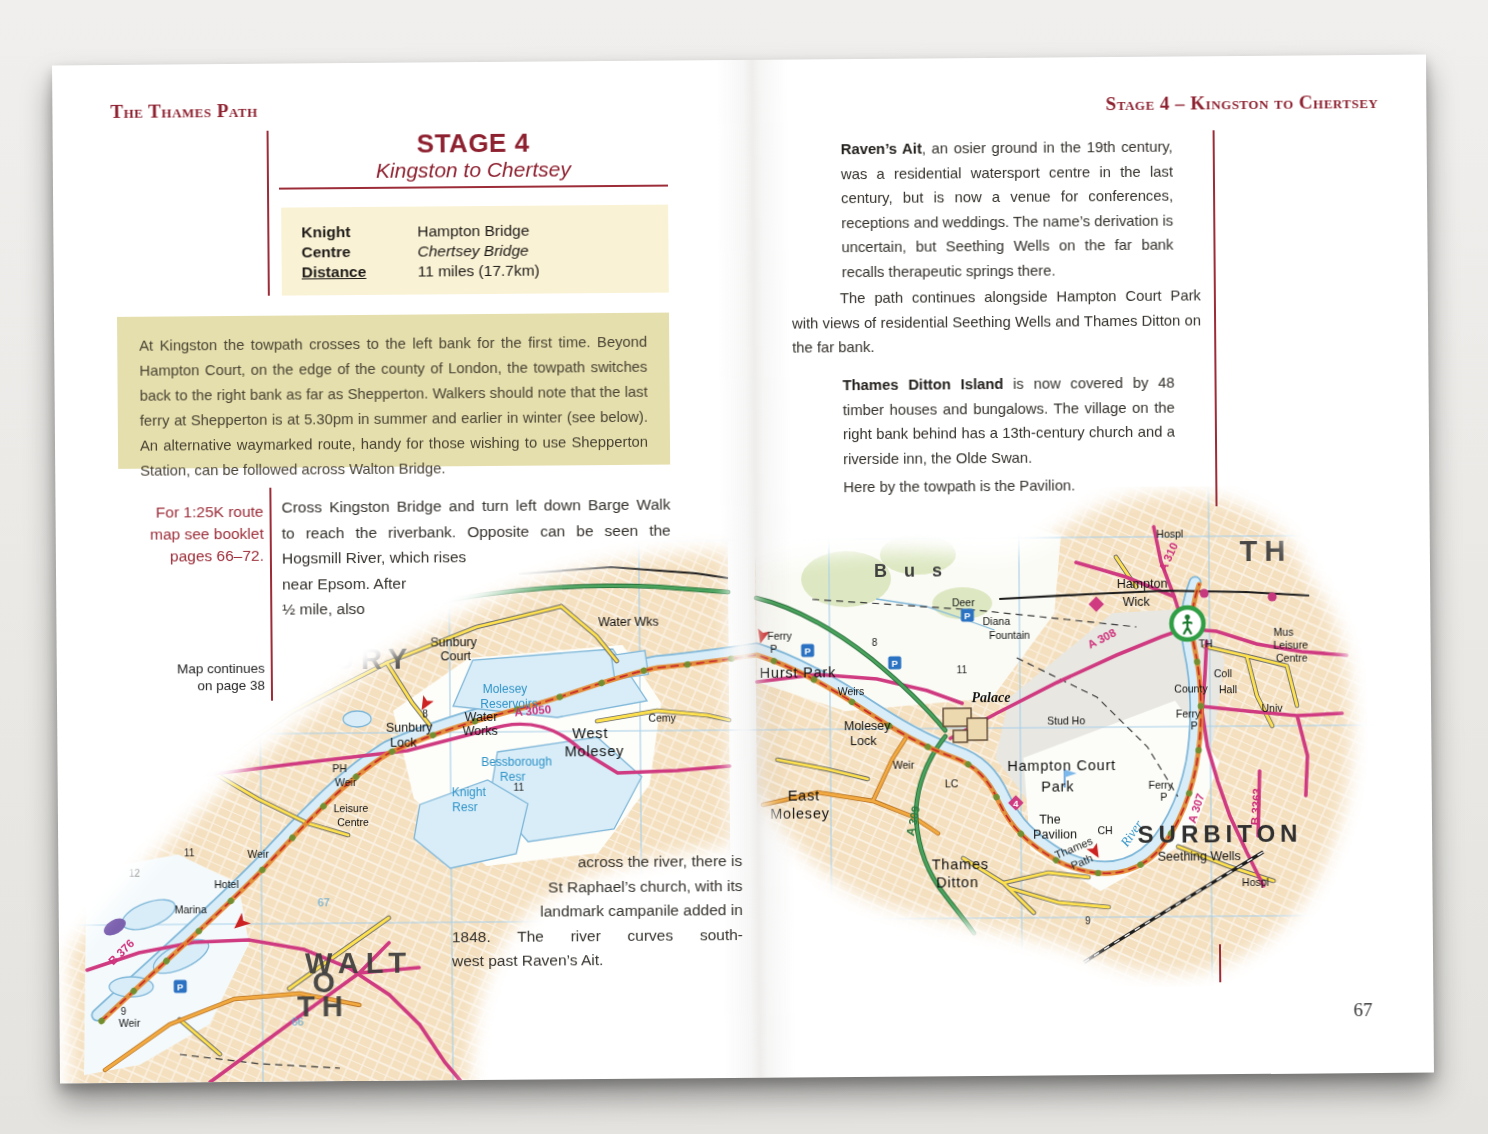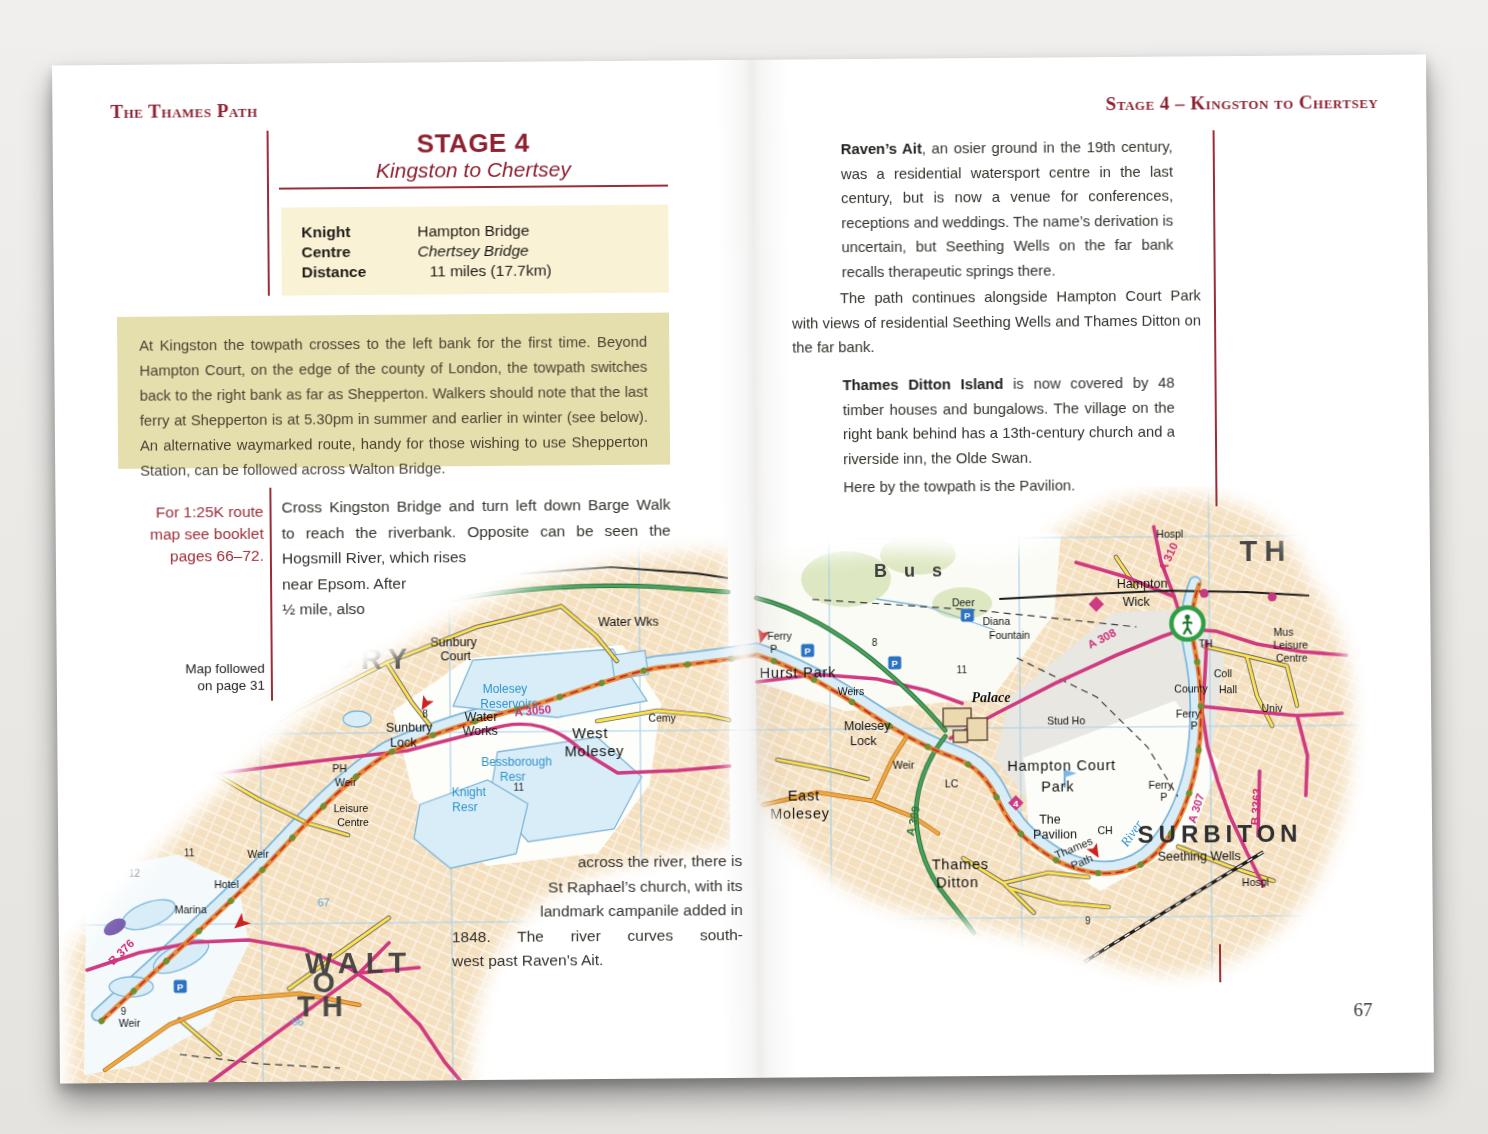--- a/index.html
+++ b/index.html
@@ -336,23 +336,23 @@
 
   <div class="infobox" style="left:228px;top:144px;width:387px;height:88px;">
     <div class="inforow" style="left:20px;top:16px;">
       <b>Knight</b>
       <span class="abs" style="left:116px;top:0;white-space:nowrap;">Hampton Bridge</span>
     </div>
     <div class="inforow" style="left:20px;top:36px;">
       <b>Centre</b>
       <span class="abs" style="left:116px;top:0;white-space:nowrap;font-style:italic;">Chertsey Bridge</span>
     </div>
-    <div class="inforow" style="left:20px;top:56px;">
+    <div class="inforow" style="left:20px;top:56px;text-decoration:underline;">
       <b>Distance</b>
-      <span class="abs" style="left:116px;top:0;white-space:nowrap;margin-left:12px;">11 miles (17.7km)</span>
+      <span class="abs" style="left:116px;top:0;white-space:nowrap;">11 miles (17.7km)</span>
     </div>
   </div>
 
   <div class="introbox" style="left:63px;top:252px;width:552px;height:152px;">At Kingston the towpath crosses to the left bank for the first time. Beyond Hampton Court, on the edge of the county of London, the towpath switches back to the right bank as far as Shepperton. Walkers should note that the last ferry at Shepperton is at 5.30pm in summer and earlier in winter (see below). An alternative waymarked route, handy for those wishing to use Shepperton Station, can be followed across Walton Bridge.</div>
 
   <div class="sidenote" style="left:70px;top:437px;width:138px;">
     <div>For 1:25K route</div>
     <div>map see booklet</div>
     <div>pages 66–72.</div>
   </div>
@@ -361,22 +361,22 @@
 
   <div class="abs" style="left:226px;top:431px;width:389px;">
     <div class="bodyline bl-just">Cross Kingston Bridge and turn left down Barge Walk</div>
     <div class="bodyline bl-just">to reach the riverbank. Opposite can be seen the</div>
     <div class="bodyline">Hogsmill River, which rises</div>
     <div class="bodyline">near Epsom. After</div>
     <div class="bodyline">½ mile, also</div>
   </div>
 
   <div class="mapnote" style="left:100px;top:597px;width:108px;">
-    <div>Map followed</div>
-    <div>on page 31</div>
+    <div>Map continues</div>
+    <div>on page 38</div>
   </div>
 
   <div class="abs" style="left:393px;top:789px;width:291px;">
     <div class="rline" style="text-align:right;">across the river, there is</div>
     <div class="rline" style="text-align:right;">St Raphael’s church, with its</div>
     <div class="rline" style="text-align:right;">landmark campanile added in</div>
     <div class="rline bl-just bodyline">1848. The river curves south-</div>
     <div class="rline" style="text-align:left;">west past Raven’s Ait.</div>
   </div>
 

